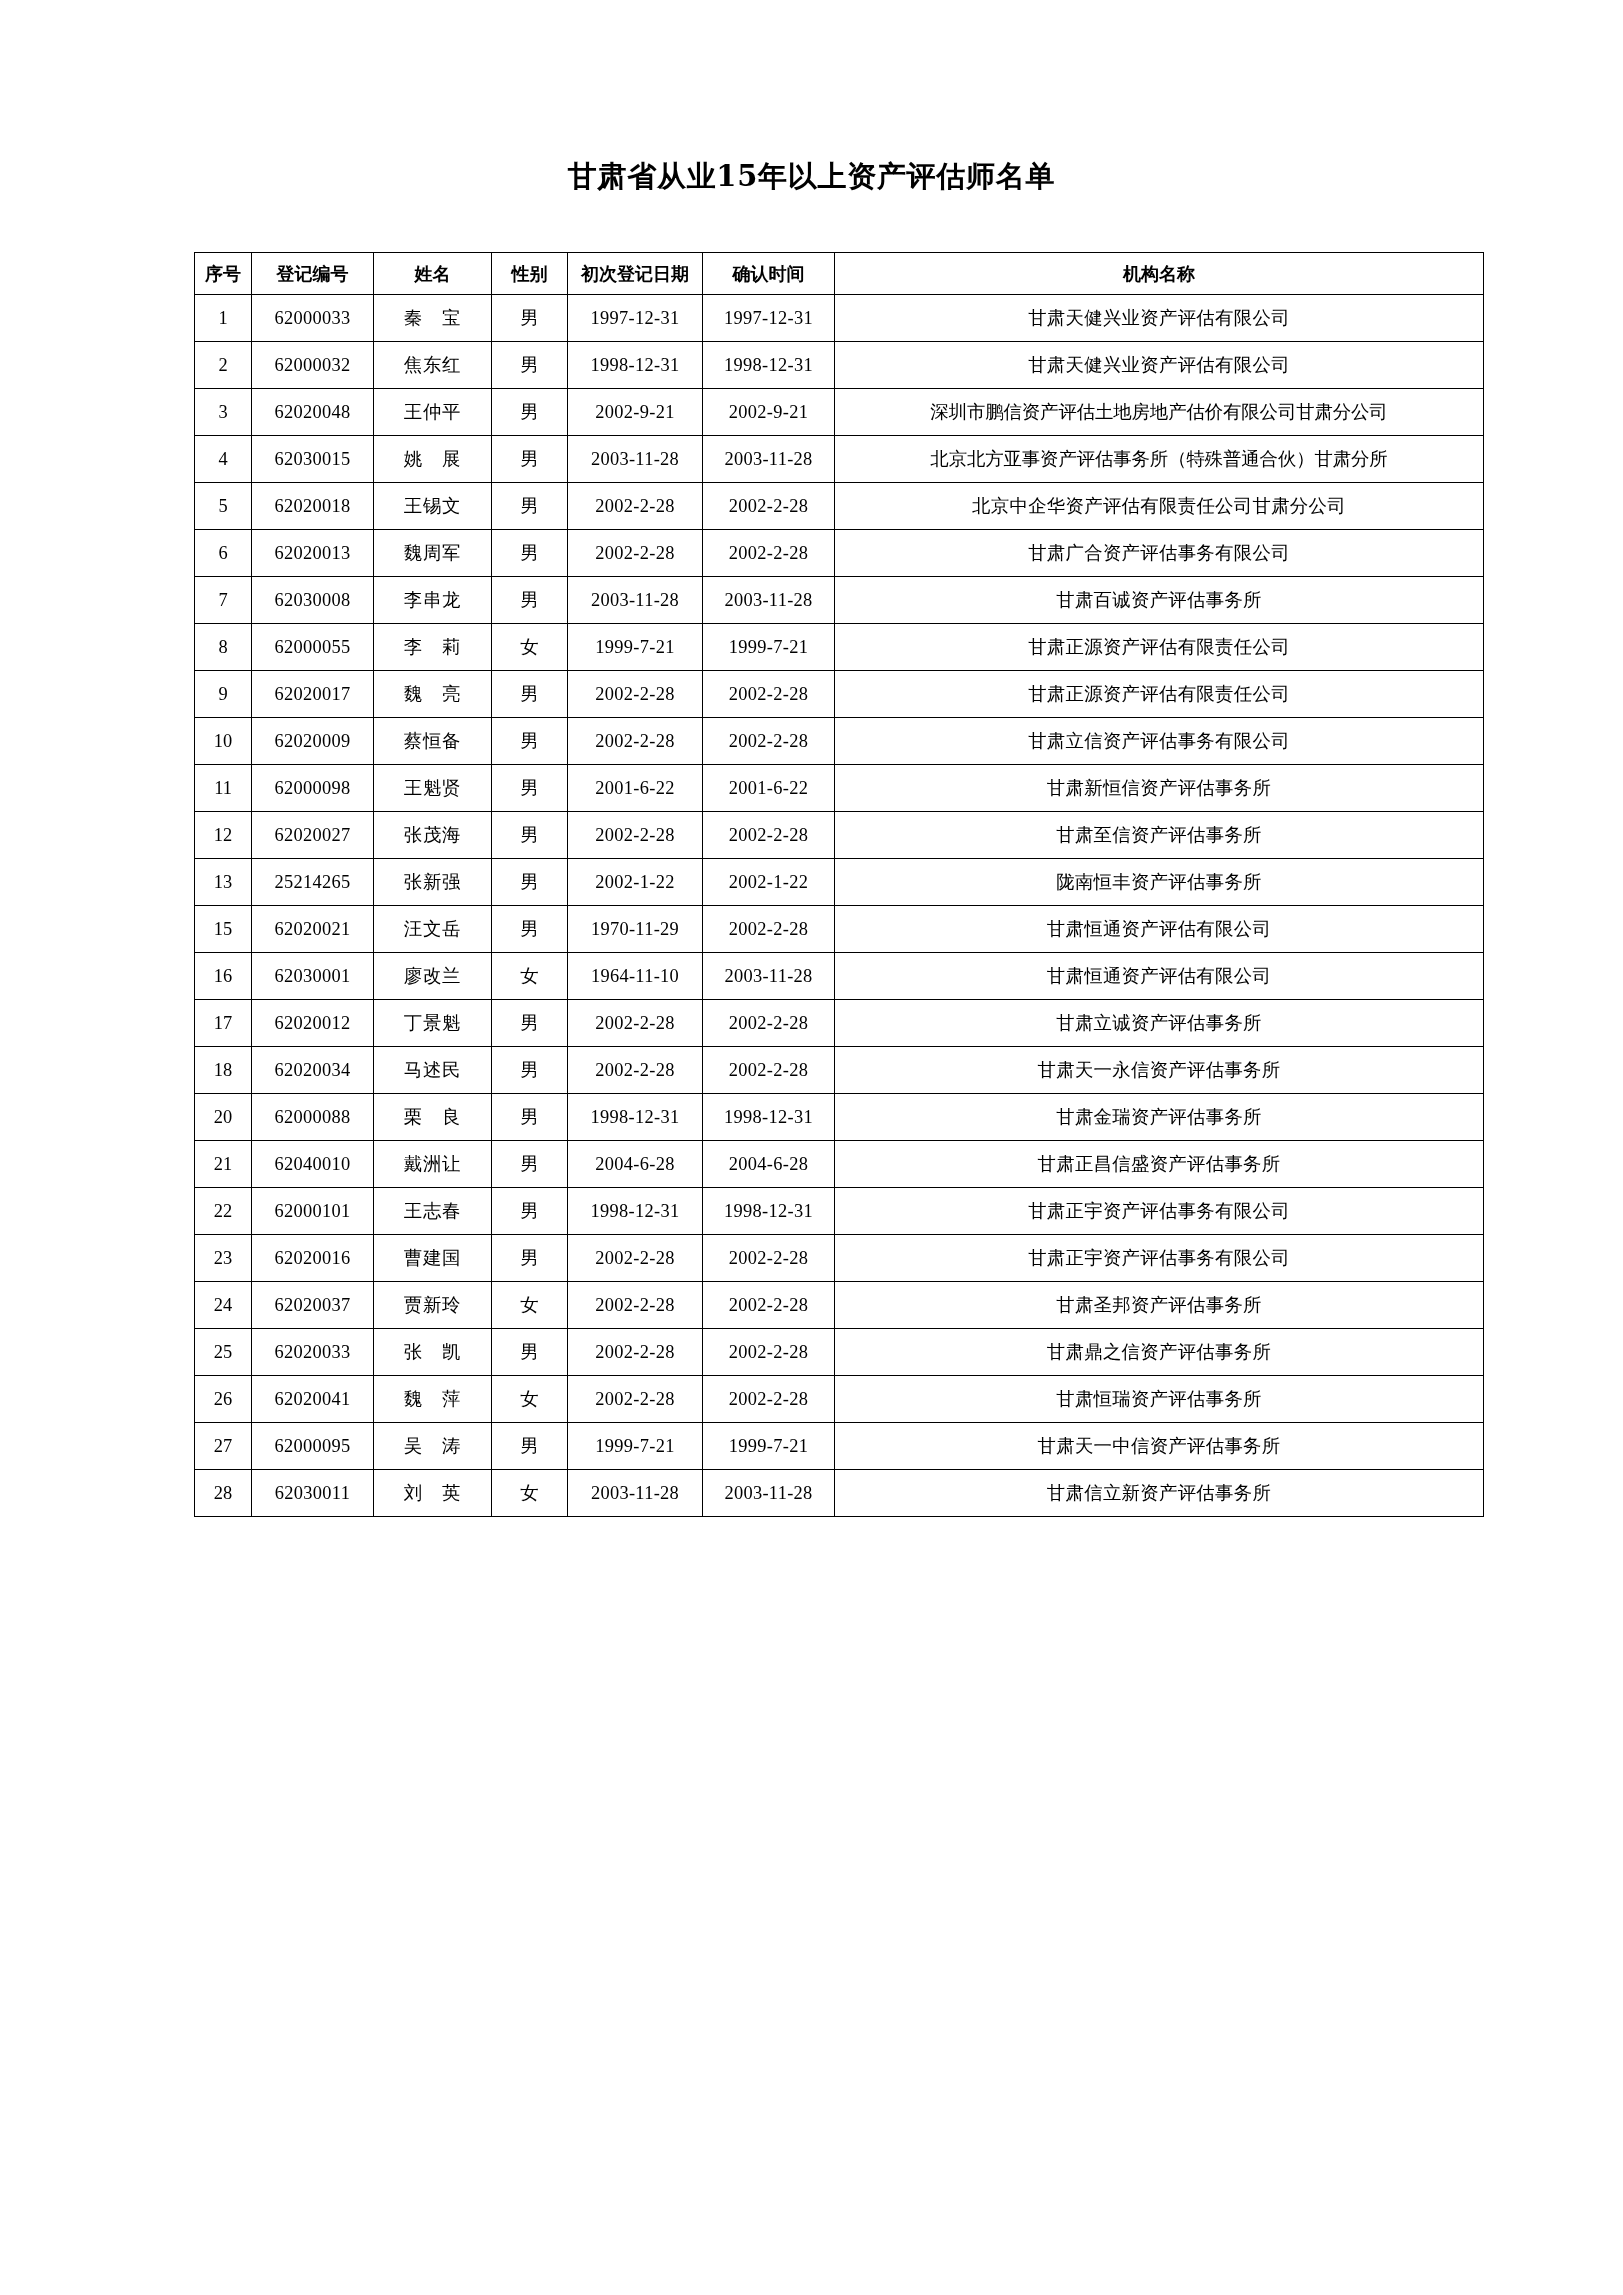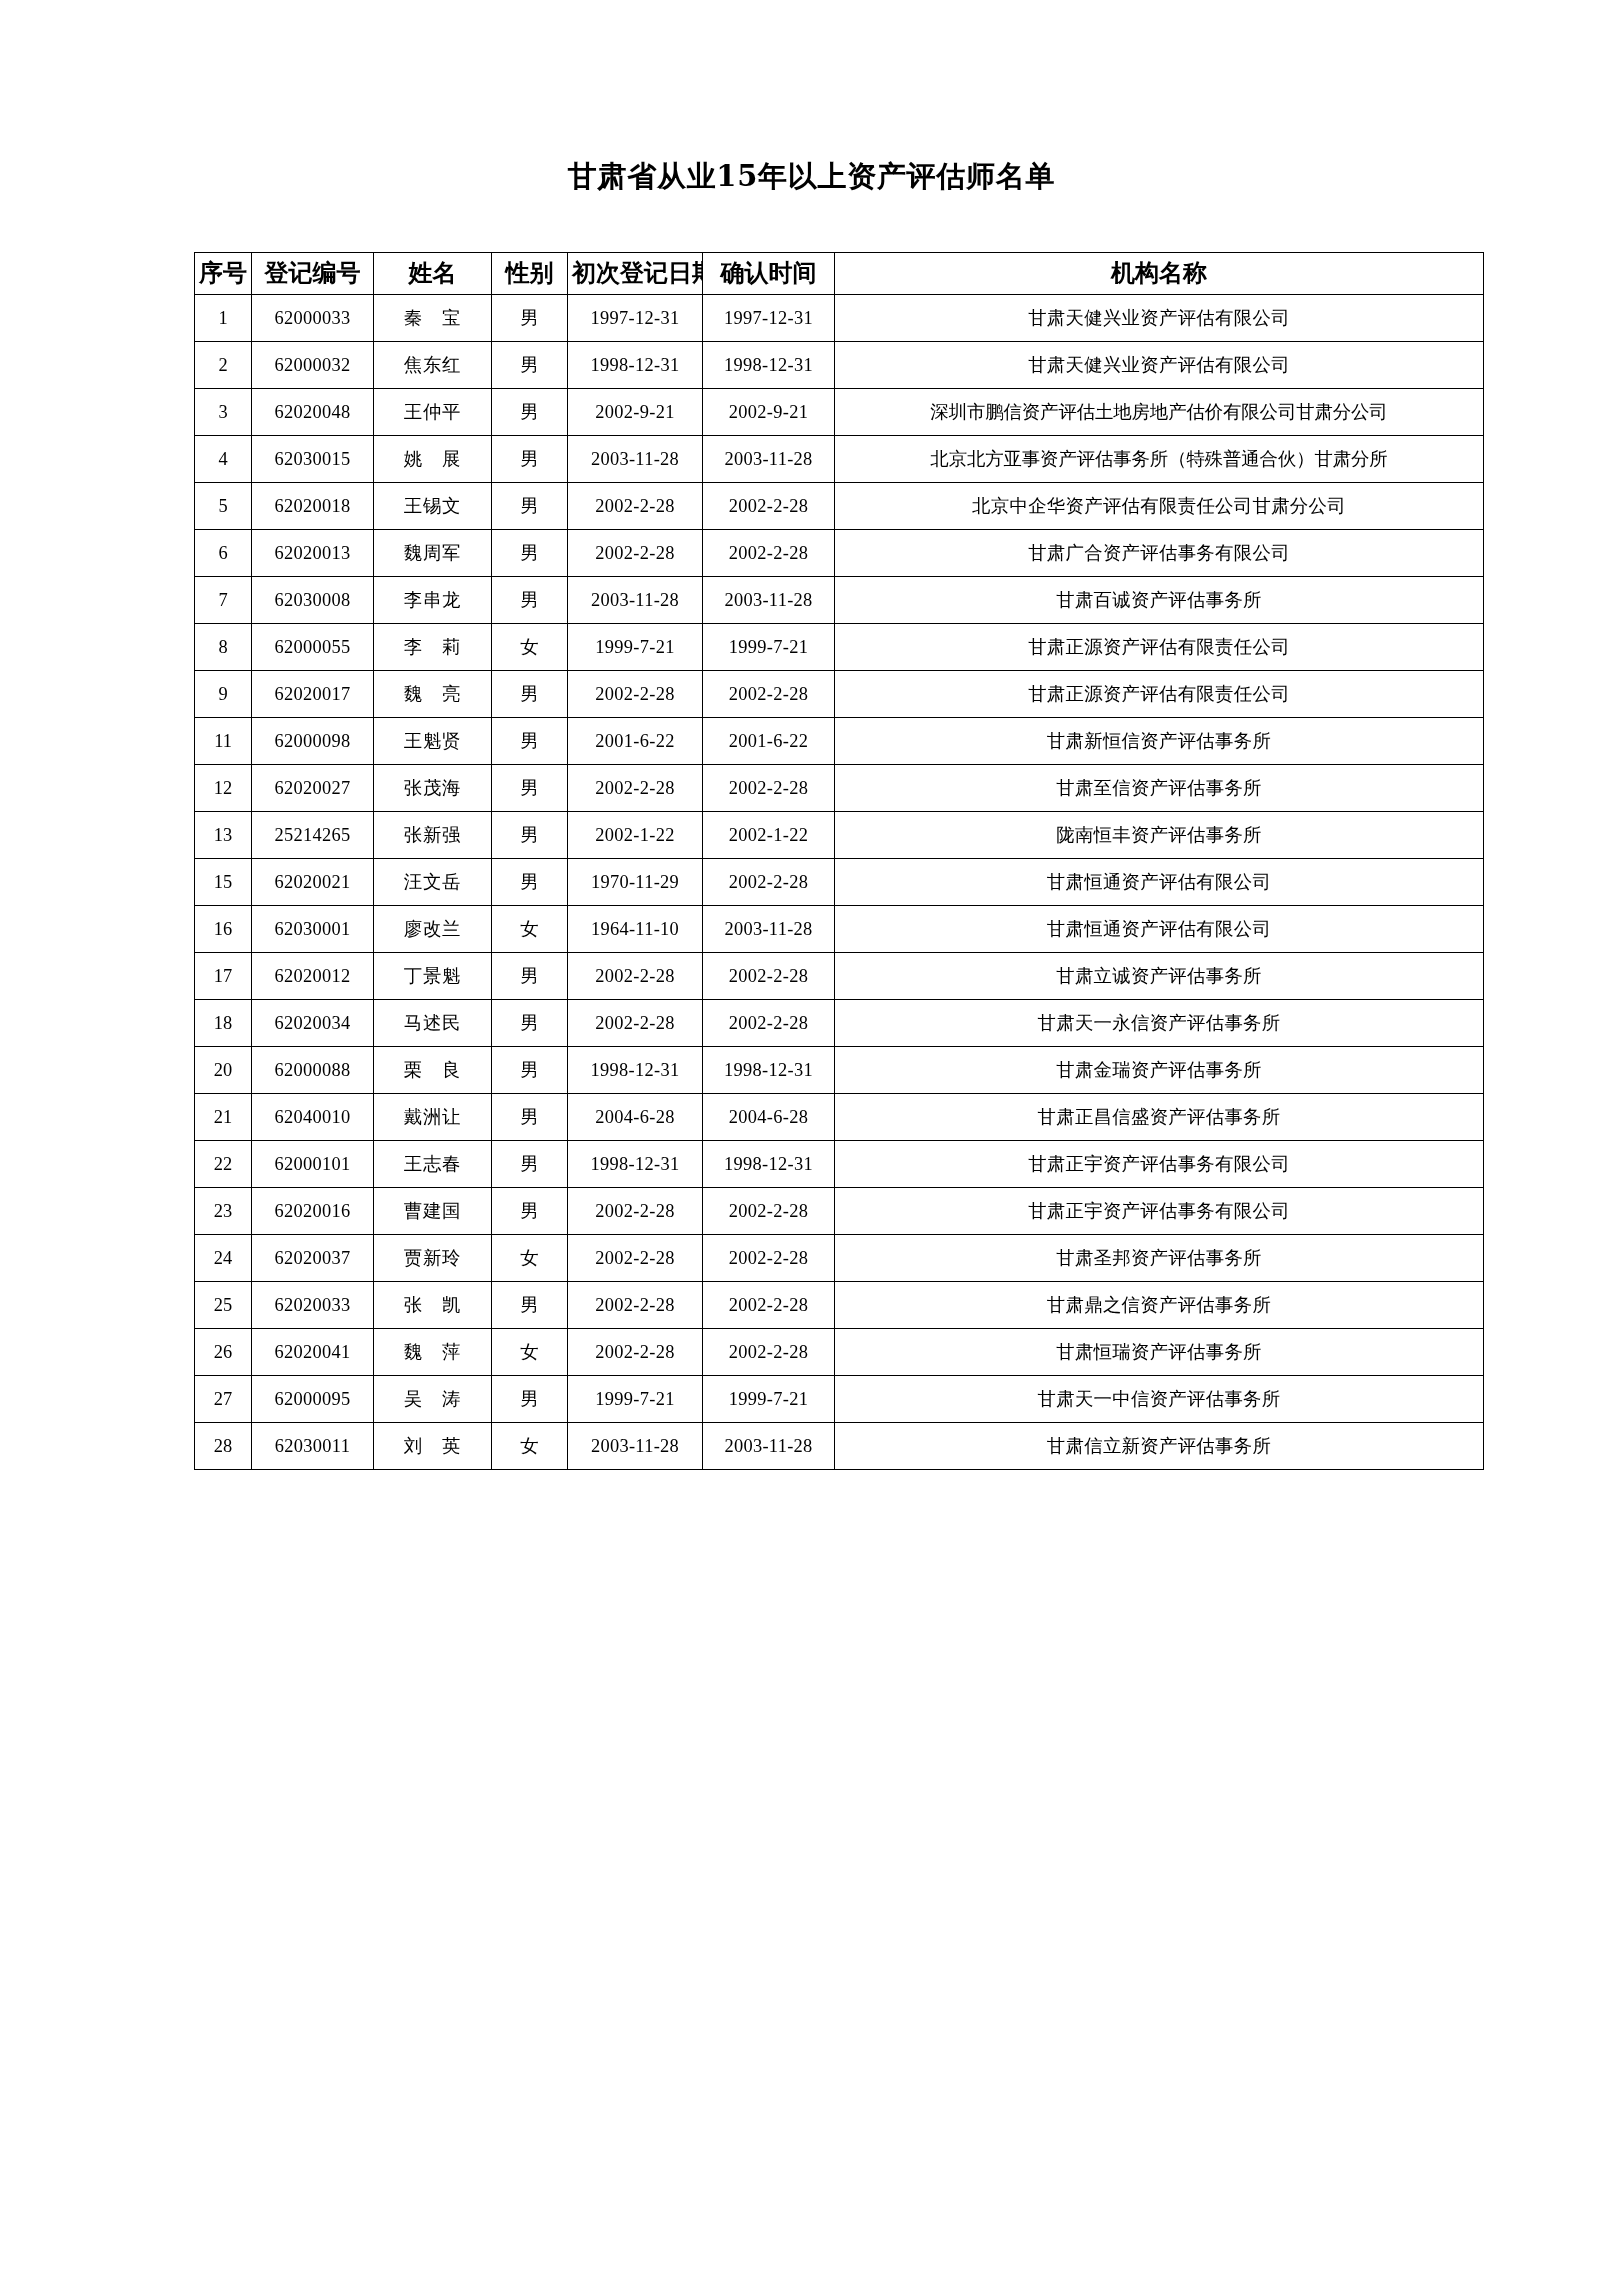--- a/index.html
+++ b/index.html
@@ -52,21 +52,21 @@
     font-size: 18.4px;
     font-weight: normal;
     line-height: 1.2;
     overflow: hidden;
     white-space: nowrap;
   }
   table.roster thead th {
     height: 41px;
     font-weight: bold;
     font-family: "DejaVu Serif", "Liberation Serif", serif;
-    font-size: 24px;
+    font-size: 18px;
   }
   table.roster tbody td {
     height: 46px;
   }
   
   col.c-idx    { width: 57px; }
   col.c-regno  { width: 122px; }
   col.c-name   { width: 118px; }
   col.c-gender { width: 76px; }
   col.c-date1  { width: 135px; }
@@ -186,20 +186,29 @@
           <tr>
             <td class="cell-idx">9</td>
             <td class="cell-regno">62020017</td>
             <td class="cell-name">魏　亮</td>
             <td class="cell-gender">男</td>
             <td class="cell-date">2002-2-28</td>
             <td class="cell-date">2002-2-28</td>
             <td class="cell-org">甘肃正源资产评估有限责任公司</td>
           </tr>
           <tr>
+            <td class="cell-idx">10</td>
+            <td class="cell-regno">62020009</td>
+            <td class="cell-name">蔡恒备</td>
+            <td class="cell-gender">男</td>
+            <td class="cell-date">2002-2-28</td>
+            <td class="cell-date">2002-2-28</td>
+            <td class="cell-org">甘肃立信资产评估事务有限公司</td>
+          </tr>
+          <tr>
             <td class="cell-idx">11</td>
             <td class="cell-regno">62000098</td>
             <td class="cell-name">王魁贤</td>
             <td class="cell-gender">男</td>
             <td class="cell-date">2001-6-22</td>
             <td class="cell-date">2001-6-22</td>
             <td class="cell-org">甘肃新恒信资产评估事务所</td>
           </tr>
           <tr>
             <td class="cell-idx">12</td>

